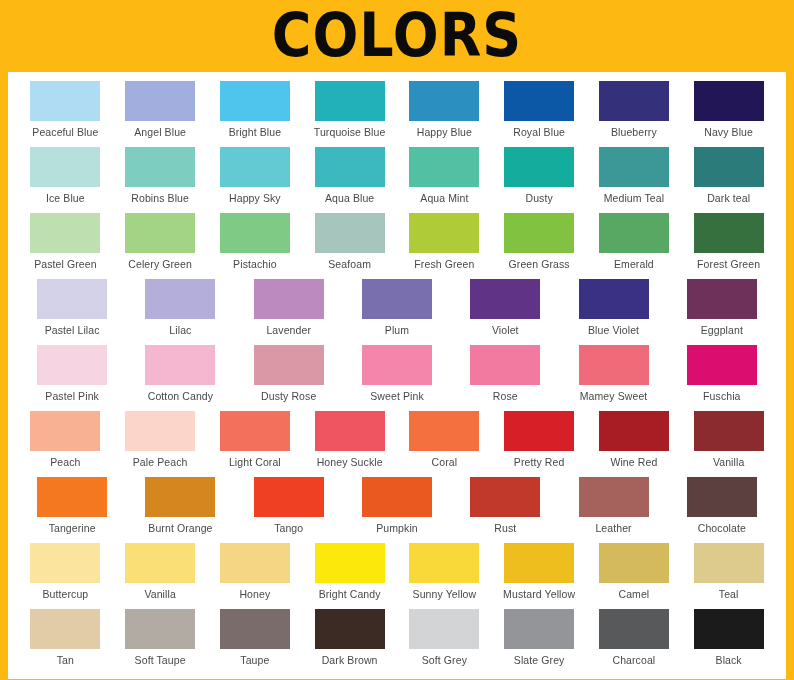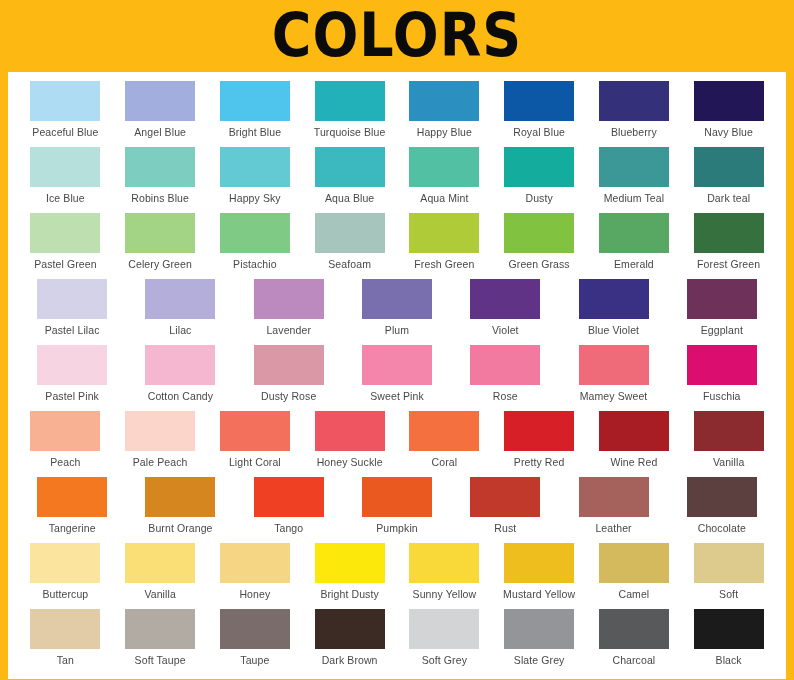--- a/index.html
+++ b/index.html
@@ -326,37 +326,37 @@
           <div class="cell">
             <div class="swatch" style="background: rgb(250, 223, 118);"></div>
             <div class="swatch-label">Vanilla</div>
           </div>
           <div class="cell">
             <div class="swatch" style="background: rgb(245, 214, 132);"></div>
             <div class="swatch-label">Honey</div>
           </div>
           <div class="cell">
             <div class="swatch" style="background: rgb(252, 233, 11);"></div>
-            <div class="swatch-label">Bright Dusty</div>
+            <div class="swatch-label">Bright Candy</div>
           </div>
           <div class="cell">
             <div class="swatch" style="background: rgb(249, 217, 57);"></div>
             <div class="swatch-label">Sunny Yellow</div>
           </div>
           <div class="cell">
             <div class="swatch" style="background: rgb(238, 189, 30);"></div>
             <div class="swatch-label">Mustard Yellow</div>
           </div>
           <div class="cell">
             <div class="swatch" style="background: rgb(212, 186, 92);"></div>
             <div class="swatch-label">Camel</div>
           </div>
           <div class="cell">
             <div class="swatch" style="background: rgb(221, 203, 142);"></div>
-            <div class="swatch-label">Soft</div>
+            <div class="swatch-label">Teal</div>
           </div>
         </div>
         <div class="grid-row">
           <div class="cell">
             <div class="swatch" style="background: rgb(226, 204, 168);"></div>
             <div class="swatch-label">Tan</div>
           </div>
           <div class="cell">
             <div class="swatch" style="background: rgb(178, 171, 164);"></div>
             <div class="swatch-label">Soft Taupe</div>

